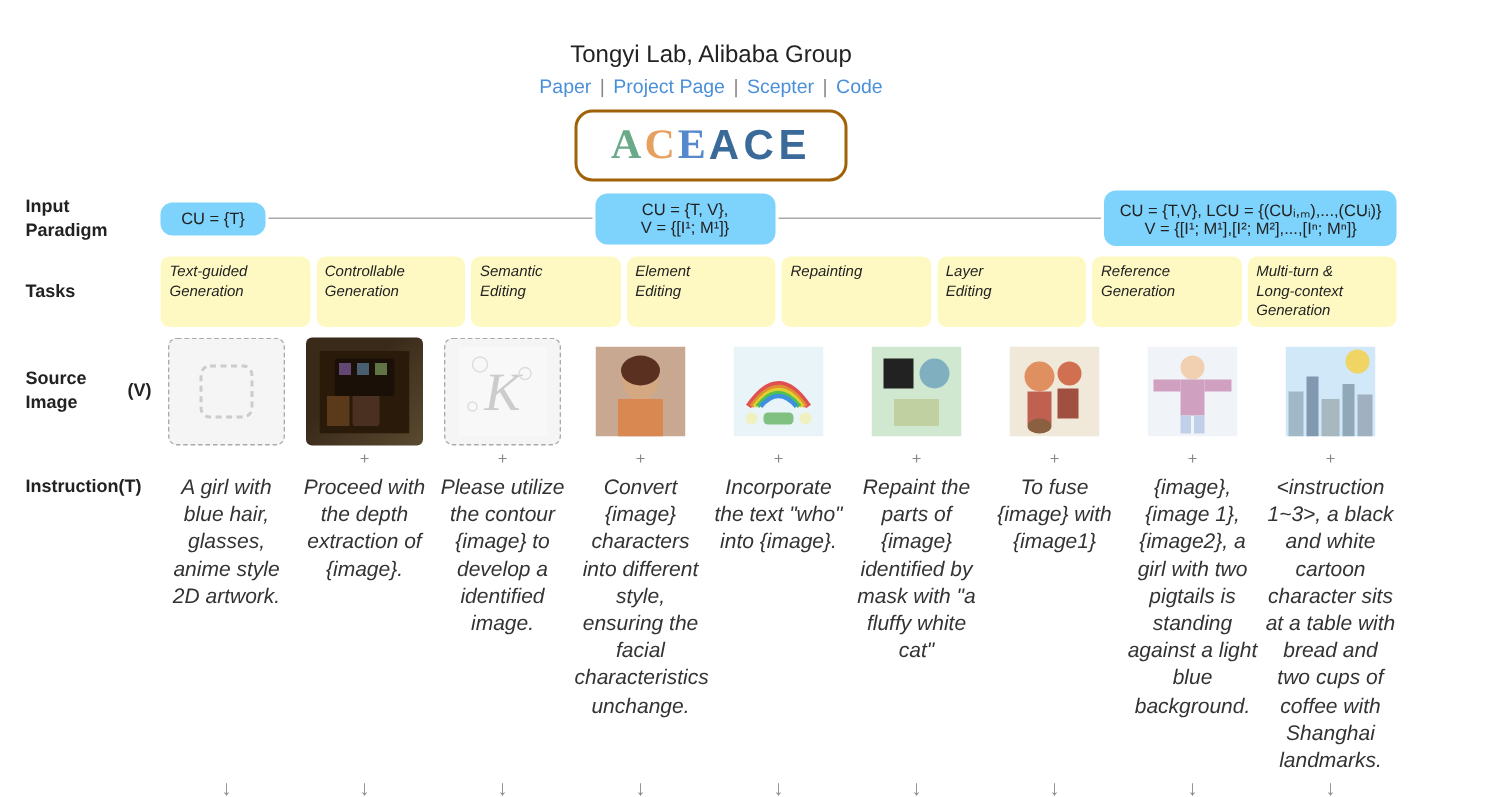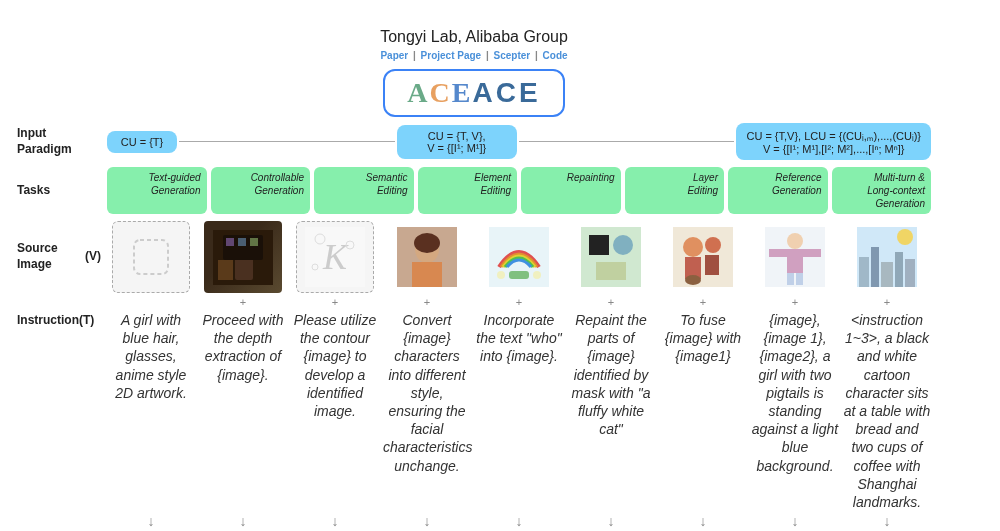--- a/index.html
+++ b/index.html
@@ -20,40 +20,39 @@
       text-align: center;
       margin-bottom: 6px;
     }
     .header-title {
       font-size: 16px;
       font-weight: normal;
       color: #222;
       margin-bottom: 4px;
     }
     .header-links {
-      font-size: 10px;
+      font-size: 13px;
       color: #888;
-      font-weight: bold;
     }
     .header-links a {
       color: #4a90d9;
       text-decoration: none;
     }
     .header-links span {
       color: #888;
       margin: 0 2px;
     }
     
     .logo-row {
       display: flex;
       justify-content: center;
       margin: 8px 0 6px 0;
     }
     .logo-box {
-      border: 2px solid #3b82f6;
+      border: 2px solid #a16207;
       border-radius: 12px;
       padding: 6px 22px;
       display: flex;
       align-items: center;
       gap: 0;
       background: #fff;
     }
     .logo-ace-styled {
       font-size: 28px;
       font-weight: bold;
@@ -95,24 +94,24 @@
       text-align: center;
       min-width: 70px;
     }
     
     .tasks-row {
       display: flex;
       gap: 4px;
       width: 100%;
     }
     .task-box {
-      background: #86efac;
+      background: #fef9c3;
       border-radius: 6px;
       padding: 4px 6px;
-      text-align: right;
+      text-align: left;
       font-size: 10px;
       font-style: italic;
       color: #222;
       line-height: 1.3;
       flex: 1;
       min-width: 0;
     }
     
     .images-row {
       display: flex;

